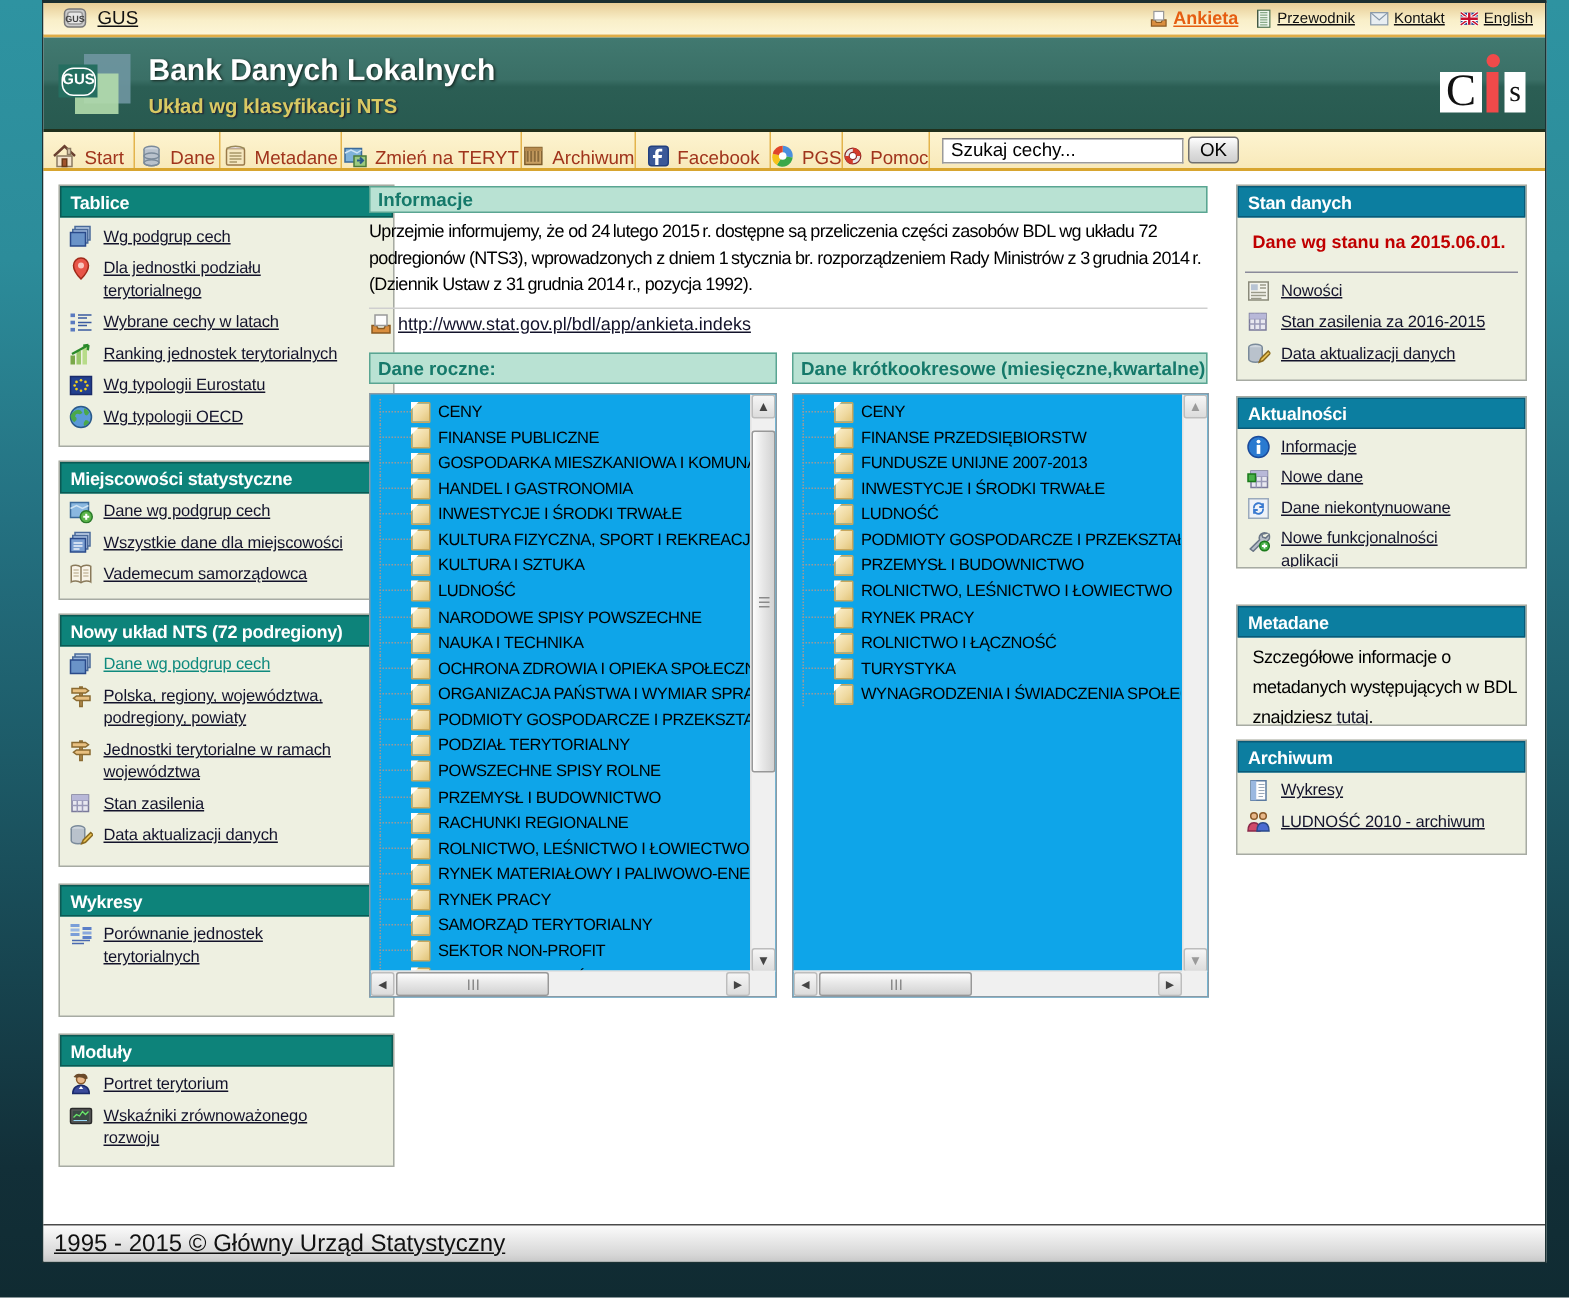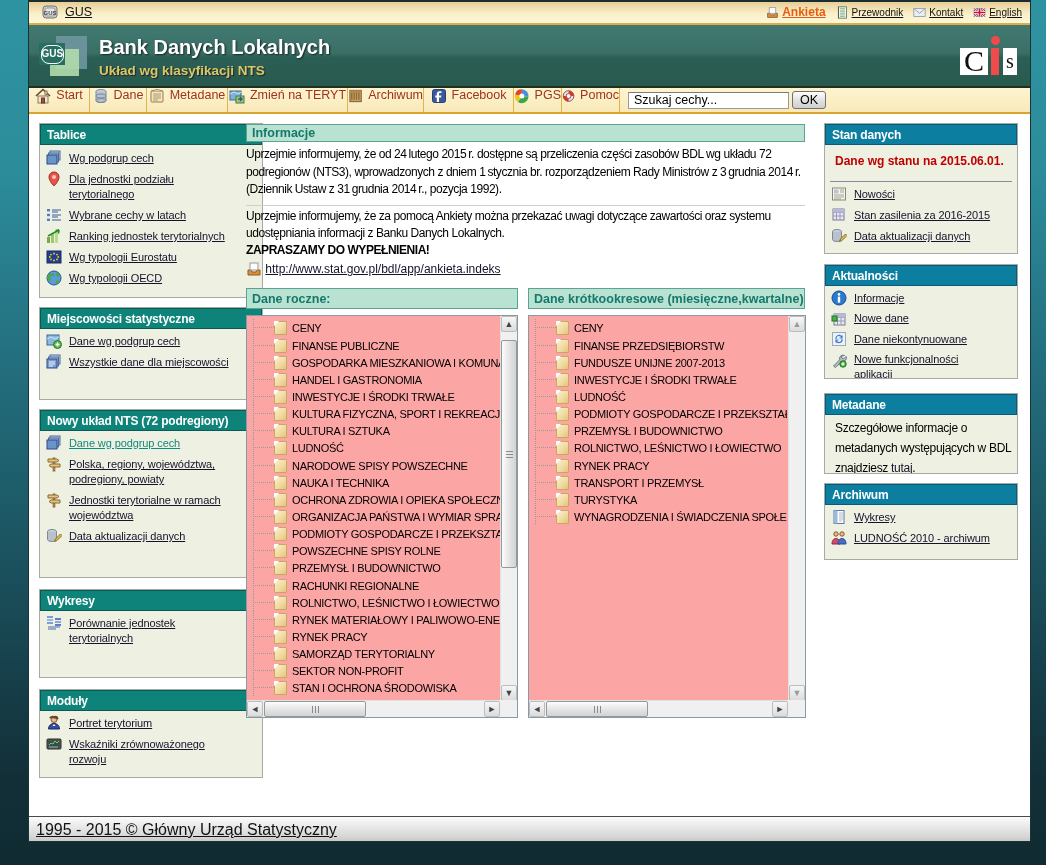--- a/index.html
+++ b/index.html
@@ -20,42 +20,42 @@
 #banner .gusemb{width:23px;height:19px;border:1.5px solid #fff;border-radius:8px;color:#fff;font-size:10px;font-weight:bold;text-align:center;line-height:16px;letter-spacing:0}
 #banner h1{position:absolute;left:70px;top:11px;color:#fff;font-size:20px;font-weight:bold;text-shadow:1px 1px 2px #15251f}
 #banner h2{position:absolute;left:70px;top:38px;color:#d9c963;font-size:13.5px;font-weight:bold;text-shadow:1px 1px 1px #223}
 #cis{position:absolute;right:13px;top:23px;width:57px;height:27px}
 #cis .c{position:absolute;left:0;top:0;width:28px;height:27px;background:#fff;color:#111;font-family:"Liberation Serif",serif;font-size:30px;line-height:25px;text-align:center}
 #cis .i{position:absolute;left:31px;top:0;width:8px;height:27px;background:#f04a4a}
 #cis .idot{position:absolute;left:31px;top:-12px;width:9px;height:9px;border-radius:50%;background:#f04a4a}
 #cis .s{position:absolute;left:43px;top:0;width:14px;height:27px;background:#fff;color:#111;font-family:"Liberation Serif",serif;font-size:20px;line-height:26px;text-align:center}
 
 #nav{position:relative;height:26px;background:linear-gradient(180deg,#fdf4d0 0%,#f8e9ba 100%);border-bottom:2px solid #d8a52f;display:flex;align-items:center}
-.nbtn{display:flex;align-items:flex-start;justify-content:center;gap:5px;height:24px;border-right:1px solid #e3b44c;color:#a0341c;font-size:12.5px;white-space:nowrap;flex:none}
+.nbtn{display:flex;align-items:flex-end;justify-content:center;gap:5px;height:24px;border-right:1px solid #e3b44c;color:#a0341c;font-size:12.5px;white-space:nowrap;flex:none}
 #nav .search{display:flex;align-items:center;margin-left:8px;gap:3px}
 #nav input{width:161px;height:17px;border:1px solid #9a9a9a;border-top-color:#7a7a7a;font-size:12.5px;padding:0 5px;font-family:"Liberation Sans",sans-serif;color:#000;background:#fff}
 #nav .ok{width:34px;height:18px;border:1px solid #707070;border-radius:3px;background:linear-gradient(180deg,#fefefe,#e0e0e0 55%,#cfcfcf);font-size:12.5px;text-align:center;line-height:16px;color:#000}
 
 #content{position:relative;height:702px;background:#fff}
 .sbox{background:#eef0e1;border:1px solid #a7aba3;margin-bottom:9px;overflow:hidden}
 .sbox h3{height:21px;color:#fff;font-size:12px;letter-spacing:-0.2px;font-weight:bold;padding:3px 0 0 6px}
 .lbox h3{background:#0d837a;border:1px solid #0a5a54}
 .rbox h3{background:#0c7ea0;border:1px solid #085a78}
 #leftcol{position:absolute;left:10px;top:9px;width:224px}
 #rightcol{position:absolute;left:795px;top:9px;width:194px}
 .srow{position:relative;padding:3px 19px 3px 29px;font-size:11px;letter-spacing:-0.1px;line-height:15px}
 .sr2{padding-top:2.75px;padding-bottom:2.75px}
 .srow .ic{position:absolute;left:6px;top:2px;width:16px;height:16px}
 .srow a{color:#13132b;text-decoration:underline}
 .srow a.teal{color:#0f8a7e}
 #main{position:absolute;left:217px;top:10px;width:559px}
 .minth{background:#b9e2d3;border:1px solid #5aa592;color:#15796a;font-size:12.5px;font-weight:bold;height:21px;padding:3px 0 0 5px;white-space:nowrap;overflow:hidden}
 .redtxt{color:#c00000;font-weight:bold;font-size:13px}
 
-.tree{position:relative;background:#fca5a5;border:1px solid #8a9aa5;overflow:hidden}
+.tree{position:relative;background:#0ea5e9;border:1px solid #8a9aa5;overflow:hidden}
 .trow{position:relative;height:17.15px;white-space:nowrap;font-size:11px;letter-spacing:-0.3px;color:#000}
 .trow .dots{position:absolute;left:6px;top:8px;width:21px;border-top:1px dotted #9a9a9a}
 .trow .vdots{position:absolute;left:6px;top:0;height:17px;border-left:1px dotted #9a9a9a}
 .trow .fold{position:absolute;left:27px;top:2px;width:13px;height:14px;background:linear-gradient(135deg,#fbf0cd 0%,#efd9a0 60%,#e2c478 100%);border:1px solid #c9a75c;border-radius:1px}
 .trow .fold:before{content:"";position:absolute;left:-1px;top:-1px;border-style:solid;border-width:5px 5px 0 0;border-color:#fff transparent transparent transparent}
 .trow span{position:absolute;left:45px;top:3px}
 
 .vsb{position:absolute;top:0;right:0;width:17px;background:#f0f0f0;border-left:1px solid #e2e2e2}
 .hsb{position:absolute;left:0;bottom:0;height:17px;background:#f0f0f0;border-top:1px solid #e2e2e2}
 .sbtn{position:absolute;width:16px;height:16px;background:linear-gradient(180deg,#f6f6f6,#dcdcdc);border:1px solid #bdbdbd;border-radius:2px;color:#444;font-size:9px;text-align:center;line-height:15px}
@@ -244,39 +244,49 @@
               <path d="M1 6 l4 -2 l4 2 l4 -2" fill="none" stroke="#cfe4f4"></path>
               <circle cx="11.5" cy="11.5" r="4" fill="#5ab54a" stroke="#2a7a2a"></circle>
               <path d="M11.5 9.5 v4 M9.5 11.5 h4" stroke="#fff" stroke-width="1.4"></path>
             </svg><a href="#">Dane wg podgrup cech</a></div>
         <div class="srow"><svg class="ic" viewBox="0 0 16 16">
               <rect x="4" y="1" width="10" height="9" fill="#c8d8ec" stroke="#4a6a9a"></rect>
               <rect x="2.5" y="3" width="10" height="9" fill="#a8c0e0" stroke="#4a6a9a"></rect>
               <rect x="1" y="5" width="10" height="9" fill="#7a9ed0" stroke="#2a4a8a"></rect>
               <path d="M3 8 h6 M3 10 h6 M3 12 h4" stroke="#eef4fa"></path>
             </svg><a href="#">Wszystkie dane dla miejscowości</a></div>
+        <div class="srow"><svg class="ic" viewBox="0 0 16 16">
+              <path d="M8 3 C6 1.5 3 1.5 1.5 2.5 V13 C3 12 6 12 8 13.5 C10 12 13 12 14.5 13 V2.5 C13 1.5 10 1.5 8 3 Z" fill="#f8f4e8" stroke="#8a7a5a"></path>
+              <path d="M8 3 V13.5" stroke="#8a7a5a"></path>
+              <path d="M3 5 h3.5 M3 7 h3.5 M3 9 h3.5 M9.5 5 h3.5 M9.5 7 h3.5 M9.5 9 h3.5" stroke="#b0a080" stroke-width=".8"></path>
+            </svg><a href="#">Vademecum samorządowca</a></div>
       </div>
       <div class="sbox lbox" style="height:169px;margin-bottom:11px">
         <h3>Nowy układ NTS (72 podregiony)</h3>
         <div style="height:2px"></div>
         <div class="srow"><svg class="ic" viewBox="0 0 16 16">
               <rect x="4" y="1" width="10" height="9" fill="#b8cce4" stroke="#4a6a9a"></rect>
               <rect x="2.5" y="3" width="10" height="9" fill="#9ab4d8" stroke="#4a6a9a"></rect>
               <rect x="1" y="5" width="10" height="9" fill="#6a93c8" stroke="#2a4a8a"></rect>
             </svg><a class="teal" href="#">Dane wg podgrup cech</a></div>
         <div class="srow"><svg class="ic" viewBox="0 0 16 16">
               <rect x="7.2" y="2" width="1.6" height="13" fill="#c8a060" stroke="#8a6a30"></rect>
               <path d="M2 3 h9 l2 1.5 l-2 1.5 h-9 z" fill="#e8c080" stroke="#8a6a30"></path>
               <path d="M14 8 h-9 l-2 1.5 l2 1.5 h9 z" fill="#e8c080" stroke="#8a6a30"></path>
             </svg><a href="#">Polska, regiony, województwa,<br>podregiony, powiaty</a></div>
         <div class="srow"><svg class="ic" viewBox="0 0 16 16">
               <rect x="7.2" y="2" width="1.6" height="13" fill="#c8a060" stroke="#8a6a30"></rect>
               <path d="M2 3 h9 l2 1.5 l-2 1.5 h-9 z" fill="#e8c080" stroke="#8a6a30"></path>
               <path d="M14 8 h-9 l-2 1.5 l2 1.5 h9 z" fill="#e8c080" stroke="#8a6a30"></path>
             </svg><a href="#">Jednostki terytorialne w ramach<br>województwa</a></div>
+        <div class="srow"><svg class="ic" viewBox="0 0 16 16">
+              <rect x="2" y="2" width="11" height="11" fill="#e8e8f0" stroke="#7a7a9a"></rect>
+              <path d="M2 5.5 h11 M2 9 h11 M5.5 2 v11 M9 2 v11" stroke="#9a9ab8"></path>
+              <rect x="2" y="2" width="11" height="3.5" fill="#b8b8d8"></rect>
+            </svg><a href="#">Stan zasilenia</a></div>
         <div class="srow"><svg class="ic" viewBox="0 0 16 16">
               <ellipse cx="6" cy="3.5" rx="4.5" ry="2" fill="#cfd6de" stroke="#7a8a9a"></ellipse>
               <path d="M1.5 3.5 v8 a4.5 2 0 0 0 9 0 v-8" fill="#b9c2cc" stroke="#7a8a9a"></path>
               <path d="M14.5 6 L9.5 11 L8.5 13.5 L11 12.5 L16 7.5 Z" fill="#e8c050" stroke="#8a6a20"></path>
             </svg><a href="#">Data aktualizacji danych</a></div>
       </div>
       <div class="sbox lbox" style="height:89px;margin-bottom:11px">
         <h3>Wykresy</h3>
         <div style="height:2px"></div>
         <div class="srow"><svg class="ic" viewBox="0 0 16 16">
@@ -303,21 +313,20 @@
               <rect x="2.5" y="4.5" width="11" height="7" fill="#3a4a44"></rect>
               <path d="M3 9 l2 -2 l2 1 l2 -3 l2 2 l2 -2" fill="none" stroke="#6ae86a" stroke-width=".9"></path>
               <path d="M3 11 h9" stroke="#9ad8f8" stroke-width=".8"></path>
             </svg><a href="#">Wskaźniki zrównoważonego<br>rozwoju</a></div>
       </div>
     </div>
     <div id="main">
       <div class="minth" style="height:18px;padding-top:1px">Informacje</div>
       <div style="font-size:12px;letter-spacing:-0.45px;line-height:17.5px;color:#000;margin-top:4px">Uprzejmie informujemy, że od 24 lutego 2015 r. dostępne są przeliczenia części zasobów BDL wg układu 72<br>podregionów (NTS3), wprowadzonych z dniem 1 stycznia br. rozporządzeniem Rady Ministrów z 3 grudnia 2014 r.<br>(Dziennik Ustaw z 31 grudnia 2014 r., pozycja 1992).</div>
       <div style="border-top:1px solid #cfcfcf;margin-top:6px"></div>
-      <div style="font-size:12px;letter-spacing:-0.45px;line-height:17.3px;color:#000;margin-top:2px">Uprzejmie informujemy, że za pomocą Ankiety można przekazać uwagi dotyczące zawartości oraz systemu<br>udostępniania informacji z Banku Danych Lokalnych.<br><b>ZAPRASZAMY DO WYPEŁNIENIA!</b></div>
       <div style="margin-top:2px;font-size:12px"><svg class="ic16" style="vertical-align:-4px" viewBox="0 0 16 16">
             <path d="M2 9 L2 14 L14 14 L14 9 L11 9 L10 11 L6 11 L5 9 Z" fill="#d98e3e" stroke="#8a5a20"></path>
             <rect x="4" y="2" width="8" height="7" fill="#fdfdfd" stroke="#999"></rect>
           </svg> <a style="color:#13132b" href="#">http://www.stat.gov.pl/bdl/app/ankieta.indeks</a></div>
       <div style="position:relative;margin-top:11px;height:430px">
         <div class="minth" style="position:absolute;left:0;top:0;width:272px;height:21px">Dane roczne:</div>
         <div class="minth" style="position:absolute;left:282px;top:0;width:277px;height:21px">Dane krótkookresowe (miesięczne,kwartalne):</div>
         <div class="tree" style="position:absolute;left:0;top:27px;width:272px;height:403px">
           <div style="position:absolute;left:0;top:3px;width:253px;overflow:hidden">
 <div class="trow">
@@ -395,20 +404,26 @@
 <div class="trow">
                 <div class="vdots"></div>
                 <div class="dots"></div>
                 <div class="fold"></div>
                 <span>PODMIOTY GOSPODARCZE I PRZEKSZTAŁCENIA WŁASNOŚCIOWE</span>
               </div>
 <div class="trow">
                 <div class="vdots"></div>
                 <div class="dots"></div>
                 <div class="fold"></div>
+                <span>PODZIAŁ TERYTORIALNY</span>
+              </div>
+<div class="trow">
+                <div class="vdots"></div>
+                <div class="dots"></div>
+                <div class="fold"></div>
                 <span>POWSZECHNE SPISY ROLNE</span>
               </div>
 <div class="trow">
                 <div class="vdots"></div>
                 <div class="dots"></div>
                 <div class="fold"></div>
                 <span>PRZEMYSŁ I BUDOWNICTWO</span>
               </div>
 <div class="trow">
                 <div class="vdots"></div>
@@ -522,21 +537,21 @@
 <div class="trow">
                 <div class="vdots"></div>
                 <div class="dots"></div>
                 <div class="fold"></div>
                 <span>RYNEK PRACY</span>
               </div>
 <div class="trow">
                 <div class="vdots"></div>
                 <div class="dots"></div>
                 <div class="fold"></div>
-                <span>TRANSPORT I PRZEMYSŁ</span>
+                <span>ROLNICTWO I ŁĄCZNOŚĆ</span>
               </div>
 <div class="trow">
                 <div class="vdots"></div>
                 <div class="dots"></div>
                 <div class="fold"></div>
                 <span>TURYSTYKA</span>
               </div>
 <div class="trow">
                 <div class="vdots"></div>
                 <div class="dots"></div>
@@ -574,21 +589,21 @@
               <rect x="2" y="2" width="11" height="11" fill="#e8e8f0" stroke="#7a7a9a"></rect>
               <path d="M2 5.5 h11 M2 9 h11 M5.5 2 v11 M9 2 v11" stroke="#9a9ab8"></path>
               <rect x="2" y="2" width="11" height="3.5" fill="#b8b8d8"></rect>
             </svg><a href="#">Stan zasilenia za 2016-2015</a></div>
         <div class="srow"><svg class="ic" viewBox="0 0 16 16">
               <ellipse cx="6" cy="3.5" rx="4.5" ry="2" fill="#cfd6de" stroke="#7a8a9a"></ellipse>
               <path d="M1.5 3.5 v8 a4.5 2 0 0 0 9 0 v-8" fill="#b9c2cc" stroke="#7a8a9a"></path>
               <path d="M14.5 6 L9.5 11 L8.5 13.5 L11 12.5 L16 7.5 Z" fill="#e8c050" stroke="#8a6a20"></path>
             </svg><a href="#">Data aktualizacji danych</a></div>
       </div>
-      <div class="sbox rbox" style="height:115px;margin-bottom:14px">
+      <div class="sbox rbox" style="height:115px;margin-bottom:24px">
         <h3>Aktualności</h3>
         <div style="height:2px"></div>
         <div class="srow sr2"><svg class="ic" viewBox="0 0 16 16">
               <circle cx="8" cy="8" r="7" fill="#2a7ad0" stroke="#1a4a9a"></circle>
               <circle cx="8" cy="4.4" r="1.3" fill="#fff"></circle>
               <rect x="6.8" y="6.6" width="2.4" height="6" fill="#fff"></rect>
             </svg><a href="#">Informacje</a></div>
         <div class="srow sr2"><svg class="ic" viewBox="0 0 16 16">
               <rect x="3" y="3" width="11" height="11" fill="#e8e8f0" stroke="#7a7a9a"></rect>
               <path d="M3 6.5 h11 M3 10 h11 M6.5 3 v11 M10 3 v11" stroke="#9a9ab8"></path>

